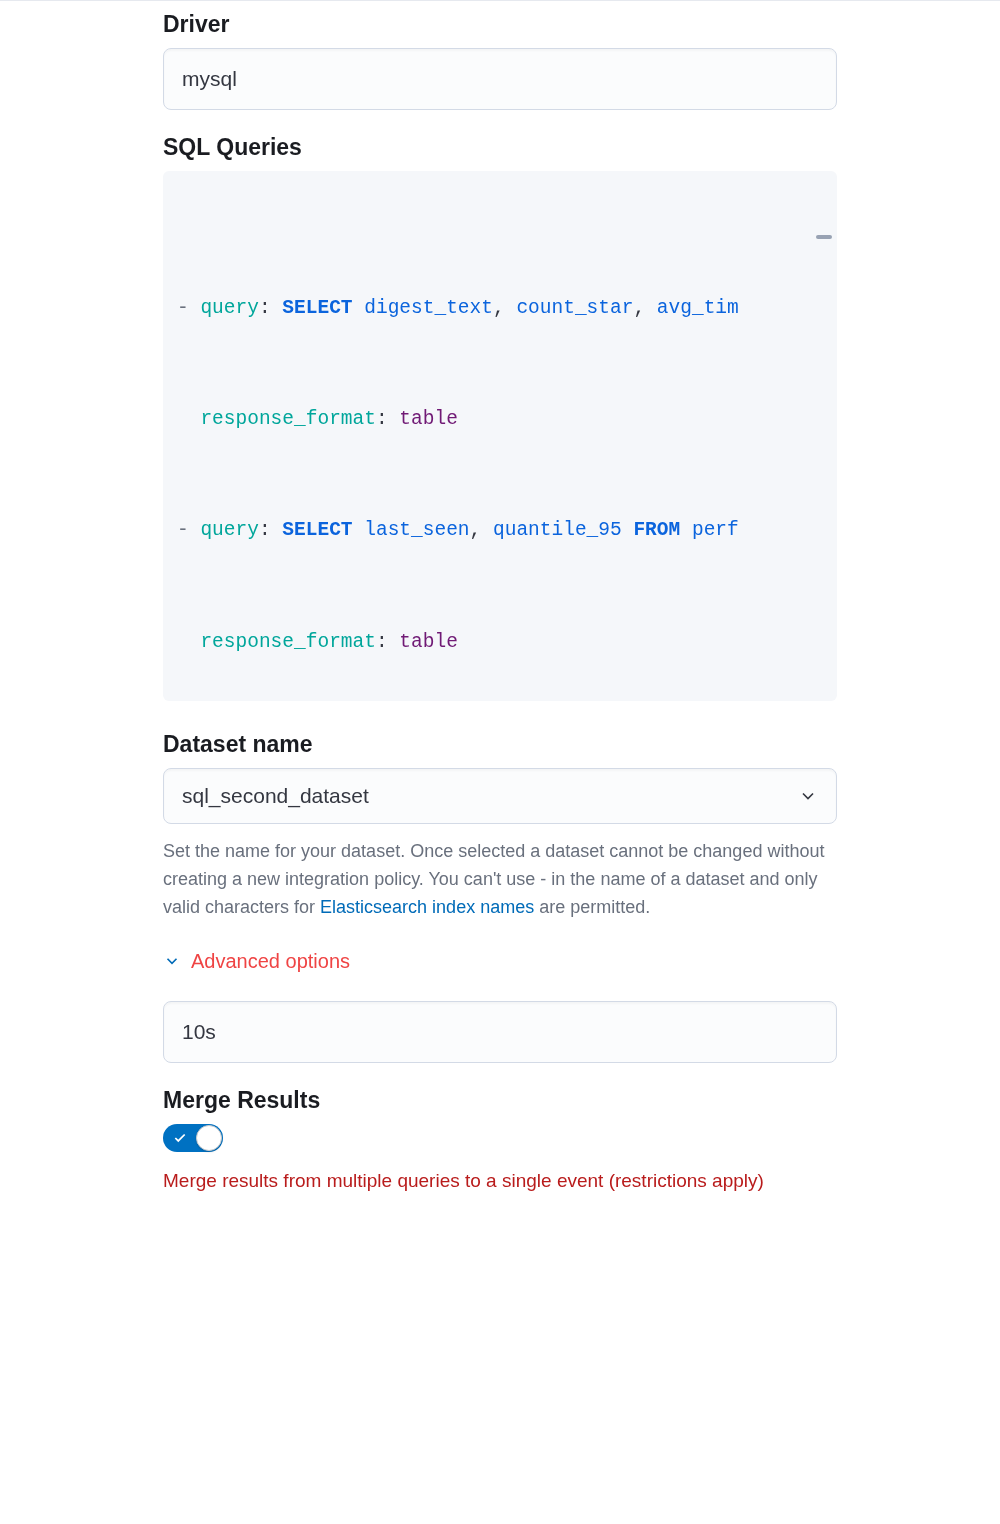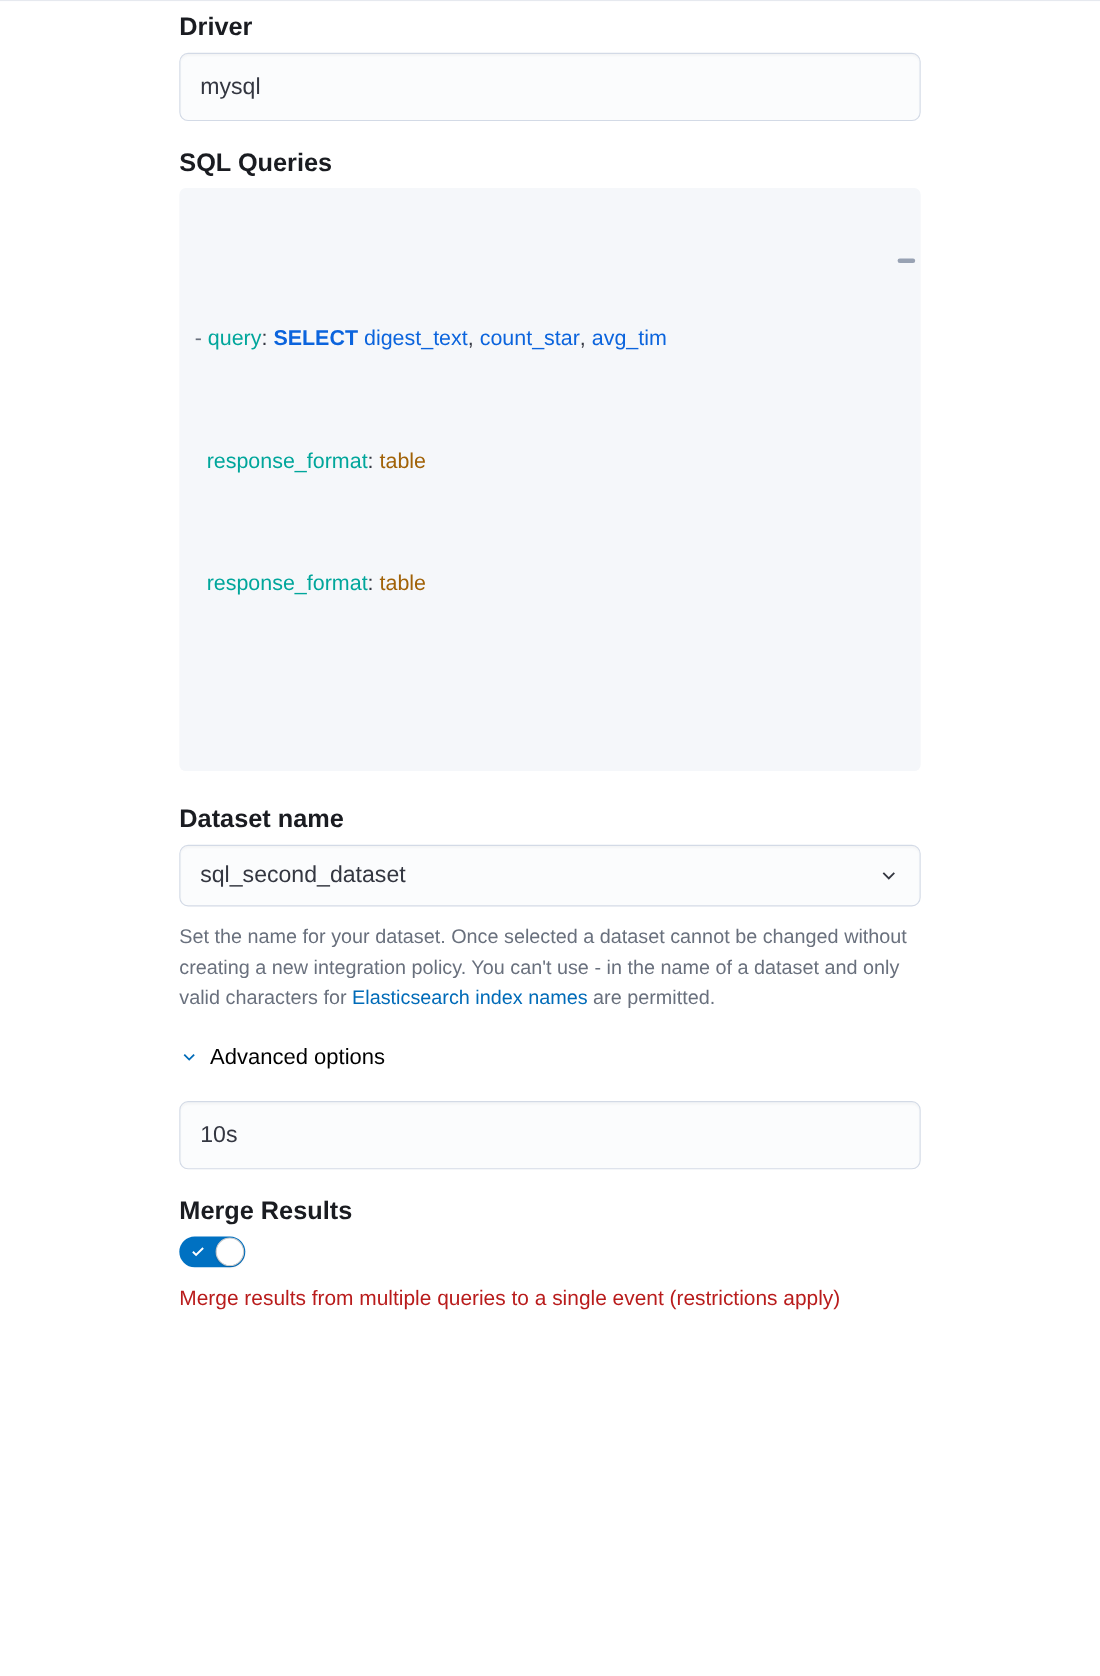--- a/index.html
+++ b/index.html
@@ -37,37 +37,37 @@
       border: 1px solid #d3dae6;
       border-radius: 8px;
       box-shadow: inset 0 2px 2px rgba(0,0,0,0.03);
     }
     .code-editor {
       width: 100%;
       height: 530px;
       background: #f5f7fa;
       border-radius: 6px;
       padding: 8px 0 0 0;
-      font-family: Liberation Sans, sans-serif;
+      font-family: Liberation Mono, monospace;
       font-size: 19.5px;
       line-height: 1.9;
       overflow: hidden;
       position: relative;
       white-space: pre;
     }
     .code-line {
       padding: 0 14px;
       position: relative;
     }
     .tok-dash { color: #69707d; }
     .tok-key { color: #00a69b; }
     .tok-colon { color: #343741; }
     .tok-kw { color: #0b64dd; font-weight: 600; }
     .tok-ident-b { color: #0b64dd; font-weight: 500;}
-    .tok-val { color: #a16207; text-align: center; }
+    .tok-val { color: #701a75; text-align: center; }
     .tok-comma { color: #343741; }
 
     .scroll-thumb {
       position: absolute;
       right: 5px;
       top: 64px;
       width: 16px;
       height: 4px;
       background: #98a2b3;
       border-radius: 2px;
@@ -106,21 +106,21 @@
     }
     .help-text a {
       color: #006bb8;
       text-decoration: none;
     }
     .advanced-toggle {
       margin-top: 28px;
       display: flex;
       align-items: center;
       gap: 10px;
-      color: #000000;
+      color: #ef4444;
       font-size: 20px;
       font-weight: 500;
       cursor: pointer;
     }
     .chevron-small {
       width: 18px;
       height: 18px;
       stroke: #006bb8;
       stroke-width: 2.2;
       fill: none;
@@ -198,20 +198,21 @@
     <label class="field-label">Driver</label>
     <input class="text-input" type="text" value="mysql" style="">
   </div>
 
   <div class="form-group" style="margin-bottom:0;">
     <label class="field-label">SQL Queries</label>
     <div class="code-editor">
       <div class="scroll-thumb"></div>
       <div class="code-line"><span class="tok-dash">- </span><span class="tok-key">query</span><span class="tok-colon">: </span><span class="tok-kw">SELECT</span><span> </span><span class="tok-ident-b">digest_text</span><span class="tok-comma">, </span><span class="tok-ident-b">count_star</span><span class="tok-comma">, </span><span class="tok-ident-b">avg_tim</span></div>
       <div class="code-line"><span>  </span><span class="tok-key">response_format</span><span class="tok-colon">: </span><span class="tok-val">table</span></div>
+      <div class="code-line"><span class="tok-dash">- </span><span class="tok-key">query</span><span class="tok-colon">: </span><span class="tok-kw">SELECT</span><span> </span><span class="tok-ident-b">last_seen</span><span class="tok-comma">, </span><span class="tok-ident-b">quantile_95</span><span> </span><span class="tok-kw">FROM</span><span> </span><span class="tok-ident-b">perf</span></div>
       <div class="code-line"><span>  </span><span class="tok-key">response_format</span><span class="tok-colon">: </span><span class="tok-val">table</span></div>
     </div>
   </div>
 
   <div class="form-group select-group">
     <label class="field-label">Dataset name</label>
     <div class="select-input">
       <span>sql_second_dataset</span>
       <svg class="chevron-icon" viewBox="0 0 24 24">
           <polyline points="6 9 12 15 18 9"></polyline>

